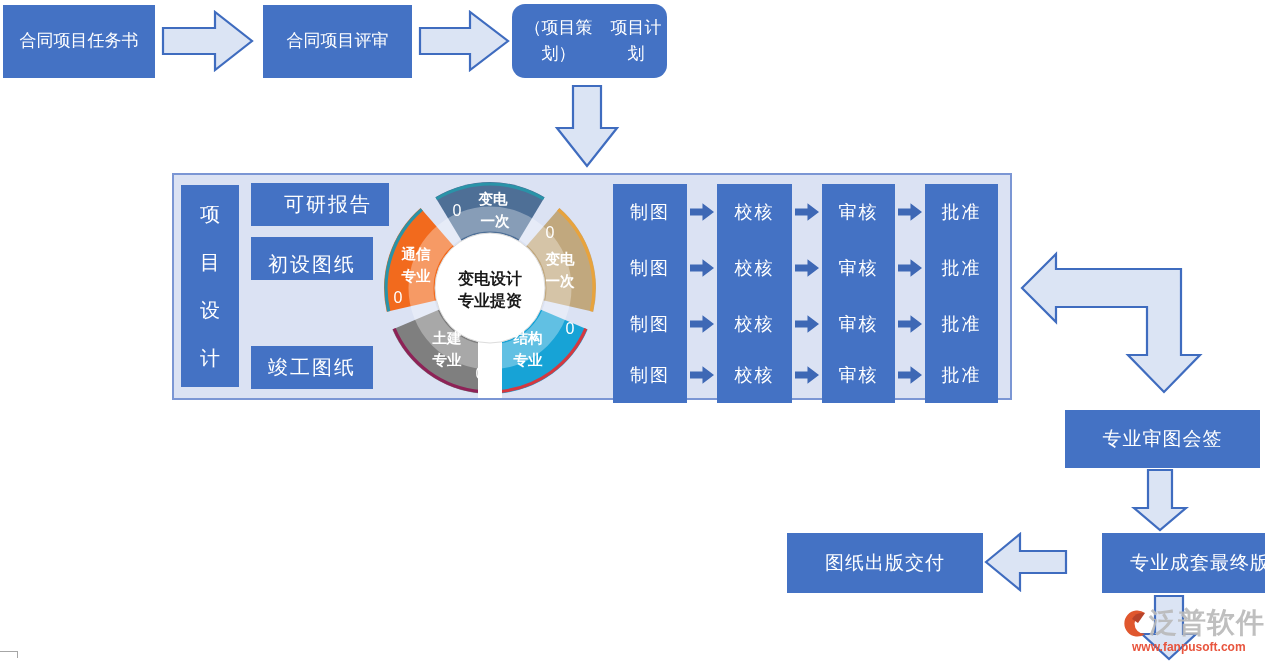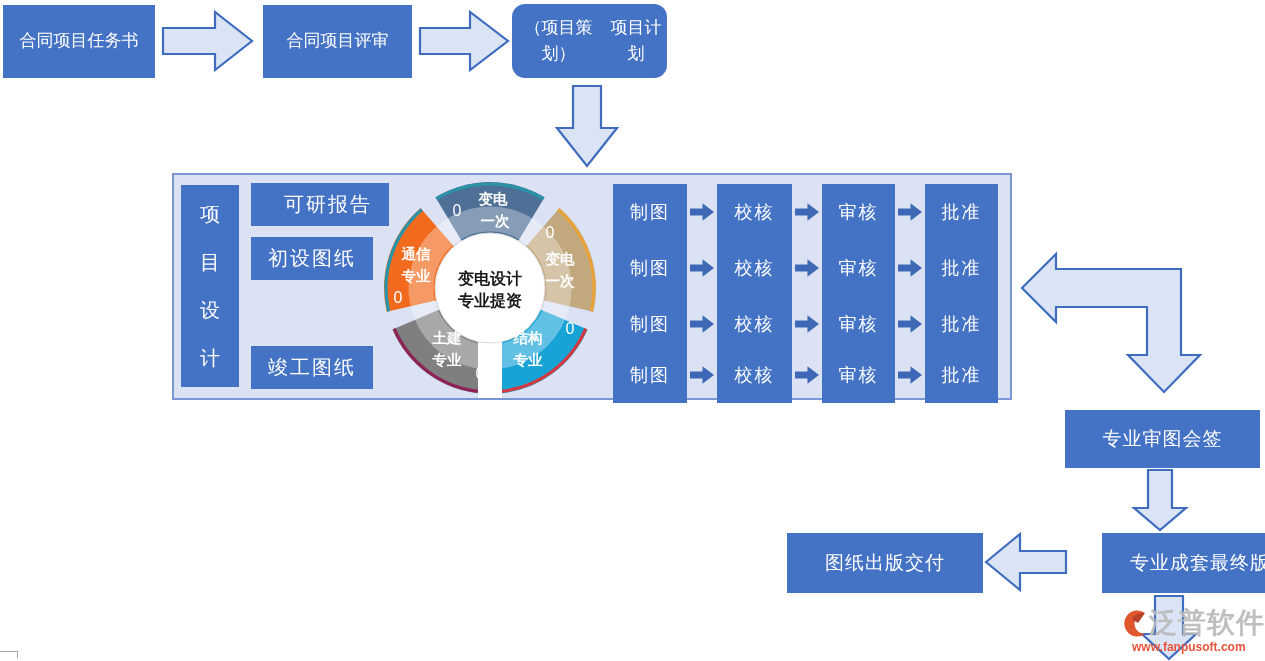--- a/index.html
+++ b/index.html
@@ -70,21 +70,21 @@
   <div class="node side-node" style="left:181px;top:185px;width:58px;height:202px;">
     <span>项</span>
     <span>目</span>
     <span>设</span>
     <span>计</span>
   </div>
 
   <div class="node stage-node" style="left:251px;top:183px;width:122px;height:43px;padding-left:16px;">
     <span>可研报告</span>
   </div>
-  <div class="node stage-node" style="left:251px;top:237px;width:122px;height:43px;">
+  <div class="node stage-node" style="left:251px;top:237px;width:122px;height:43px;align-items:flex-end;">
     <span>初设图纸</span>
   </div>
   <div class="node stage-node" style="left:251px;top:346px;width:122px;height:43px;">
     <span>竣工图纸</span>
   </div>
 
   <svg class="donut" width="226" height="226" viewBox="0 0 226 226">
     <path d="M113,112 L58.4,21.2 A106,106 0 0 1 167.6,21.2 Z" fill="#4e6f96"></path>
     <path d="M113,112 L182.5,32.0 A106,106 0 0 1 216.3,135.8 Z" fill="#c1a87e"></path>
     <path d="M113,112 L210.6,153.4 A106,106 0 0 1 122.2,217.6 Z" fill="#17a3d6"></path>

